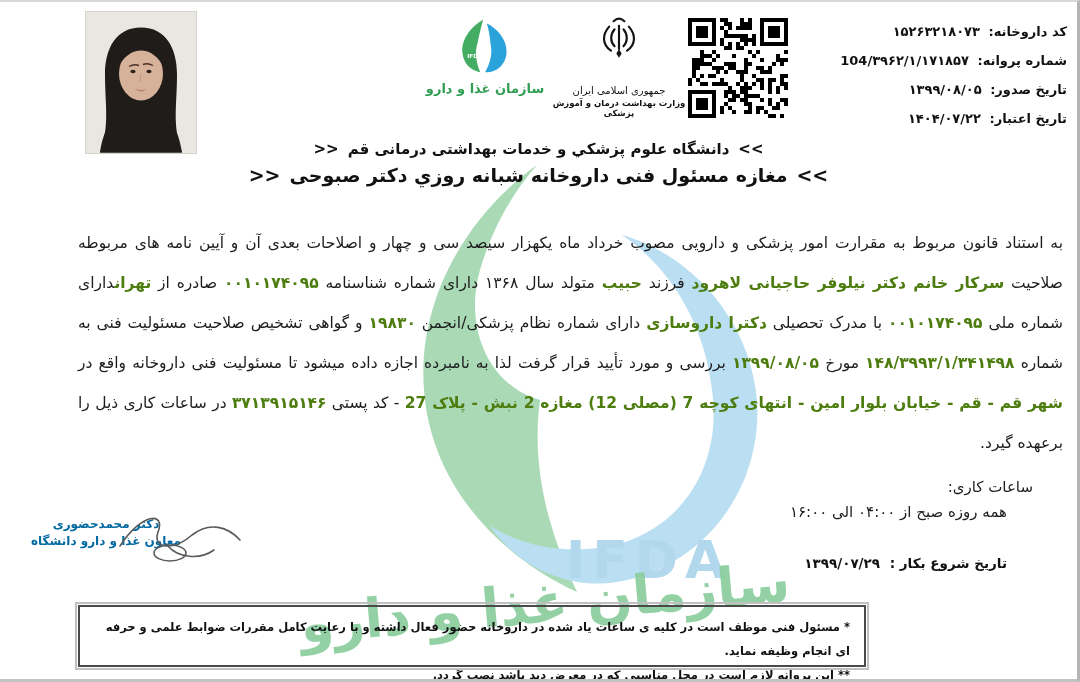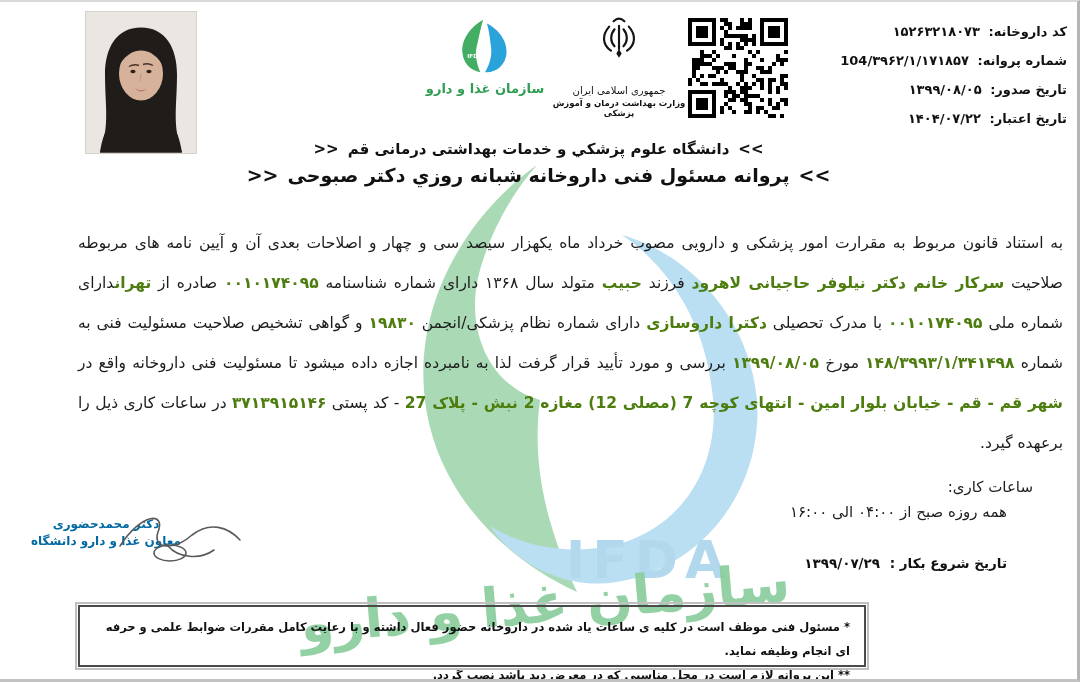--- a/index.html
+++ b/index.html
@@ -409,21 +409,21 @@
       </div>
     </div>
 
     <div class="title title1">
       <span class="mark">&gt;&gt;</span>
       <span class="t-text">دانشگاه علوم پزشكي و خدمات بهداشتی درمانی قم</span>
       <span class="mark">&lt;&lt;</span>
     </div>
     <div class="title title2">
       <span class="mark">&gt;&gt;</span>
-      <span class="t-text">پروانه مسئول فنی داروخانه شبانه روزي  دكتر صبوحی</span>
+      <span class="t-text">مغازه مسئول فنی داروخانه شبانه روزي  دكتر صبوحی</span>
       <span class="mark">&lt;&lt;</span>
     </div>
 
     <div class="body-par"><span>به استناد قانون مربوط به مقرارت امور پزشکی و دارویی مصوب خرداد ماه یکهزار سیصد سی و چهار و اصلاحات بعدی آن و آیین نامه های مربوطه صلاحیت </span><b>سرکار خانم دکتر نیلوفر حاجیانی لاهرود</b><span> فرزند </span><b>حبیب</b><span> متولد سال ۱۳۶۸ دارای شماره شناسنامه </span><b>۰۰۱۰۱۷۴۰۹۵</b><span> صادره از </span><b>تهران</b><span>دارای شماره ملی </span><b>۰۰۱۰۱۷۴۰۹۵</b><span> با مدرک تحصیلی </span><b>دکترا داروسازی</b><span> دارای شماره نظام پزشکی/انجمن </span><b>۱۹۸۳۰</b><span> و گواهی تشخیص صلاحیت مسئولیت فنی به شماره </span><b>۱۴۸/۳۹۹۳/۱/۳۴۱۴۹۸</b><span> مورخ </span><b>۱۳۹۹/۰۸/۰۵</b><span> بررسی و مورد تأیید قرار گرفت لذا به نامبرده اجازه داده میشود تا مسئولیت فنی داروخانه واقع در </span><b>شهر قم - قم - خیابان بلوار امین - انتهای کوچه 7 (مصلی 12) مغازه 2 نبش - پلاک 27</b><span> - کد پستی </span><b>۳۷۱۳۹۱۵۱۴۶</b><span> در ساعات کاری ذیل را برعهده گیرد.</span></div>
 
     <div class="hours">
       <div>ساعات کاری:</div>
       <div class="indent">همه روزه صبح از ۰۴:۰۰ الی ۱۶:۰۰</div>
     </div>
 

